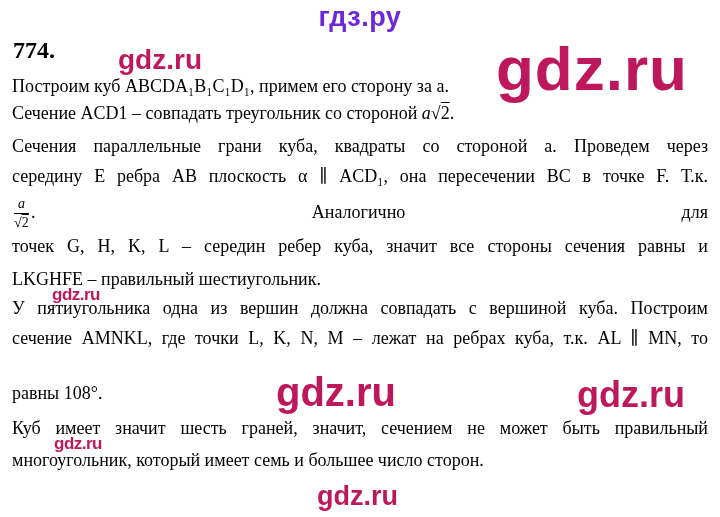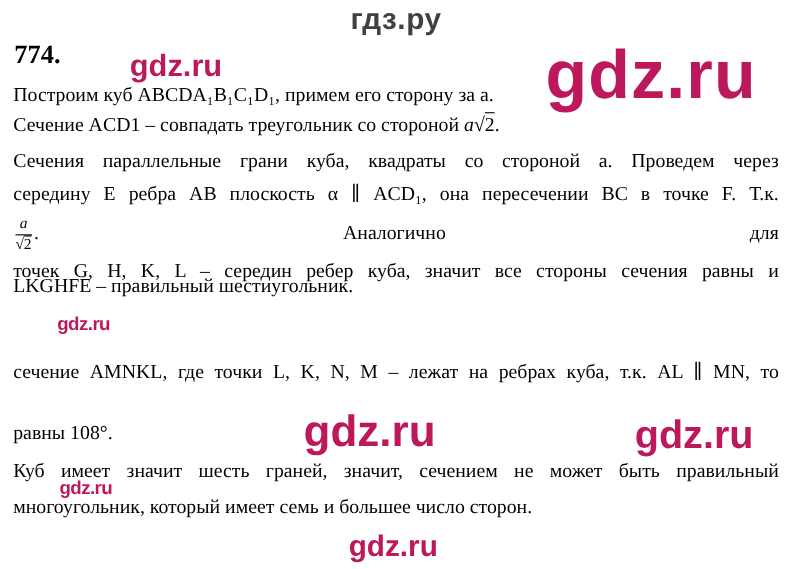--- a/index.html
+++ b/index.html
@@ -1,20 +1,20 @@
 <!DOCTYPE html>
 <html><head>
 <meta charset="utf-8">
 <style>
   html,body{margin:0;padding:0;background:#ffffff;}
   .page{position:relative;width:720px;height:517px;background:#ffffff;overflow:hidden;
         color:#000;font-family:"Liberation Serif","DejaVu Serif",serif;}
   .site-header{position:absolute;top:2px;left:0;width:100%;text-align:center;
         font-family:"Liberation Sans","DejaVu Sans",sans-serif;font-weight:bold;
-        font-size:27px;color:#404040;letter-spacing:0.5px;}
+        font-size:27px;color:#6d28d9;letter-spacing:0.5px;}
   .problem-number{position:absolute;top:37px;left:13px;font-weight:bold;font-size:24px;}
   .line{position:absolute;left:12px;width:696px;font-size:18px;line-height:25px;
         white-space:normal;}
   .just{text-align:justify;text-align-last:justify;}
   .var{font-style:italic;}
   .over{text-decoration:overline;}
   .frac{display:inline-block;vertical-align:middle;text-align:center;
         font-size:14px;line-height:1.15;margin:0 2px;}
   .frac .fnum{display:block;font-style:italic;border-bottom:1px solid #000;padding:0 4px 1px;}
   .frac .fden{display:block;padding-top:1px;}
@@ -22,21 +22,21 @@
         font-weight:bold;color:#be185d;line-height:1;white-space:nowrap;}
   .wm-inline-1{left:118px;top:46px;font-size:28px;}
   .wm-big{left:496px;top:38px;font-size:62px;letter-spacing:1px;}
   .wm-small-1{left:52px;top:286px;font-size:17px;font-weight:600;letter-spacing:-0.5px;}
   .wm-mid-center{left:276px;top:372px;font-size:40px;}
   .wm-mid-right{left:577px;top:377px;font-size:36px;}
   .wm-small-2{left:54px;top:435px;font-size:17px;font-weight:600;letter-spacing:-0.5px;}
   .wm-bottom{left:317px;top:483px;font-size:27px;}
   
   .l1{top:74px;}  .l2{top:101px;} .l3{top:134px;} .l4{top:164px;}
-  .l5{top:196px;} .l6{top:234px;} .l7{top:247px;} .l8{top:296px;}
+  .l5{top:196px;} .l6{top:234px;} .l7{top:267px;} .l8{top:296px;}
   .l9{top:326px;} .l10{top:352px;}.l11{top:381px;}.l12{top:416px;}.l13{top:448px;}
 </style>
 </head>
 <body>
 
 <div class="page">
 
   <div class="site-header">гдз.ру</div>
 
   <div class="problem-number">774.</div>
@@ -53,18 +53,19 @@
 
   <div class="line l2"><span>Сечение ACD1 – совпадать треугольник со стороной </span><span class="var">a</span><span>√</span><span class="over">2</span><span>.</span></div>
 
   <div class="line l3 just">Сечения параллельные грани куба, квадраты со стороной a. Проведем через</div>
   <div class="line l4 just">середину E ребра AB плоскость α ∥ ACD₁, она пересечении BC в точке F. Т.к.</div>
 
   <div class="line l5 just"><span class="frac"><span class="fnum">a</span><span class="fden"><span>√</span><span class="over">2</span></span></span><span>. Аналогично для</span></div>
 
   <div class="line l6 just">точек G, H, K, L – середин ребер куба, значит все стороны сечения равны и</div>
   <div class="line l7">LKGHFE – правильный шестиугольник.</div>
+  <div class="line l8 just">У пятиугольника одна из вершин должна совпадать с вершиной куба. Построим</div>
   <div class="line l9 just">сечение AMNKL, где точки L, K, N, M – лежат на ребрах куба, т.к. AL ∥ MN, то</div>
   <div class="line l11">равны 108°.</div>
   <div class="line l12 just">Куб имеет значит шесть граней, значит, сечением не может быть правильный</div>
   <div class="line l13">многоугольник, который имеет семь и большее число сторон.</div>
 
 </div>
 
 </body></html>

